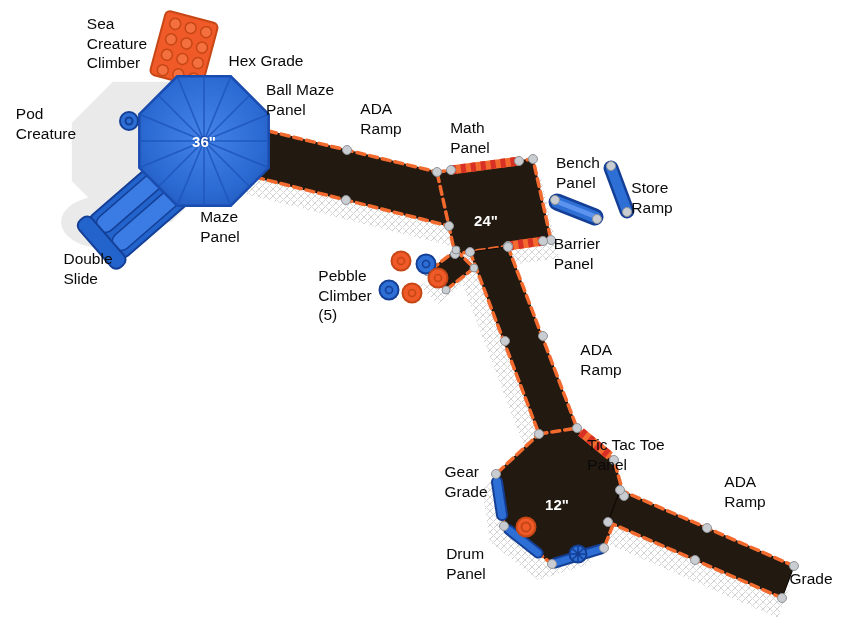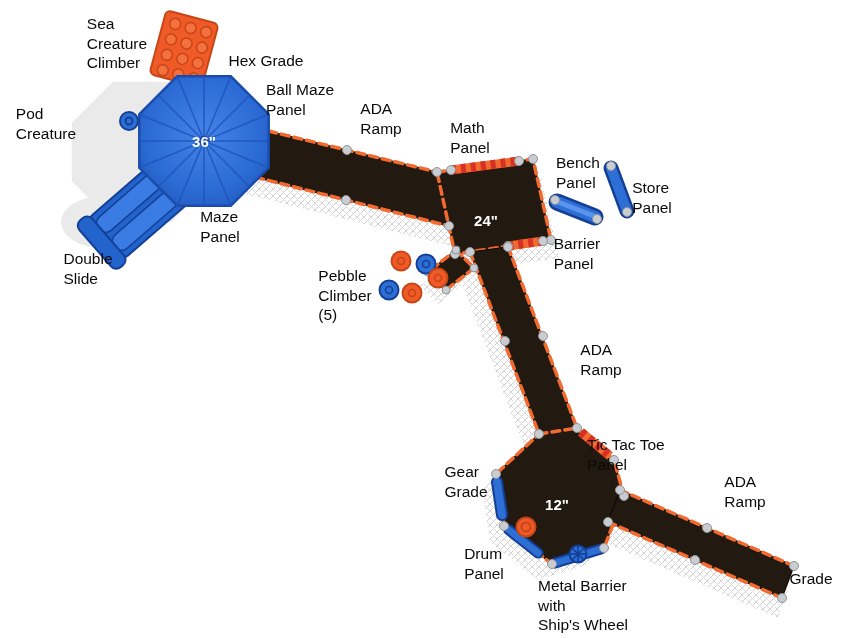--- a/index.html
+++ b/index.html
@@ -242,40 +242,37 @@
 <div class="lbl" style="left:266px;top:51px">Hex Grade</div>
 <div class="lbl" style="left:300px;top:80px">Ball Maze
 Panel</div>
 <div class="lbl" style="left:381px;top:99px">ADA
 Ramp</div>
 <div class="lbl" style="left:470px;top:118px">Math
 Panel</div>
 <div class="lbl" style="left:578px;top:153px">Bench
 Panel</div>
 <div class="lbl" style="left:652px;top:178px">Store
-Panel</div>
+Ramp</div>
 <div class="lbl" style="left:46px;top:104px">Pod
 Creature</div>
 <div class="lbl" style="left:220px;top:207px">Maze
 Panel</div>
 <div class="lbl" style="left:88px;top:249px">Double
 Slide</div>
 <div class="lbl" style="left:577px;top:234px">Barrier
 Panel</div>
 <div class="lbl" style="left:345px;top:266px">Pebble
 Climber
 (5)</div>
 <div class="lbl" style="left:601px;top:340px">ADA
 Ramp</div>
 <div class="lbl" style="left:626px;top:435px">Tic Tac Toe
 Panel</div>
 <div class="lbl" style="left:466px;top:462px">Gear
 Grade</div>
 <div class="lbl" style="left:745px;top:472px">ADA
 Ramp</div>
-<div class="lbl" style="left:484px;top:544px">Drum
-Panel</div>
-<div class="lbl" style="left:583px;top:576px">Metal Barrier
-with
-Ship's Wheel</div>
+<div class="lbl" style="left:466px;top:544px">Drum
+Panel</div>
 <div class="lbl" style="left:811px;top:569px">Grade</div>
 
 </div>
 
 </body></html>

